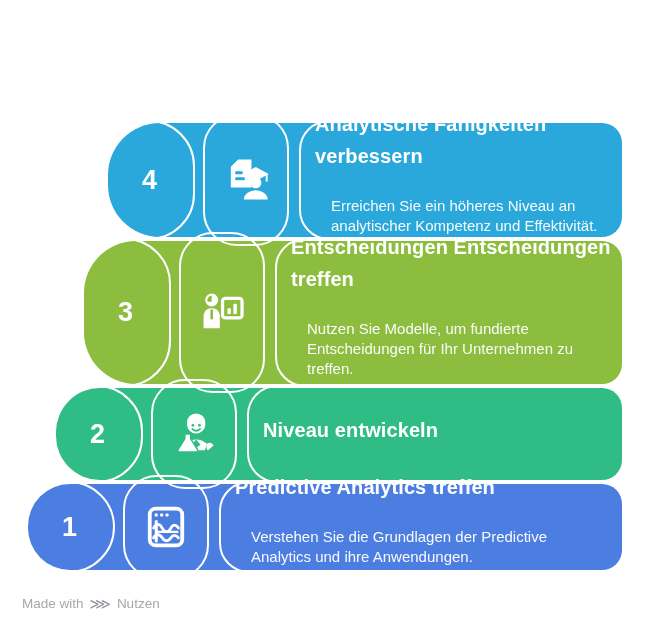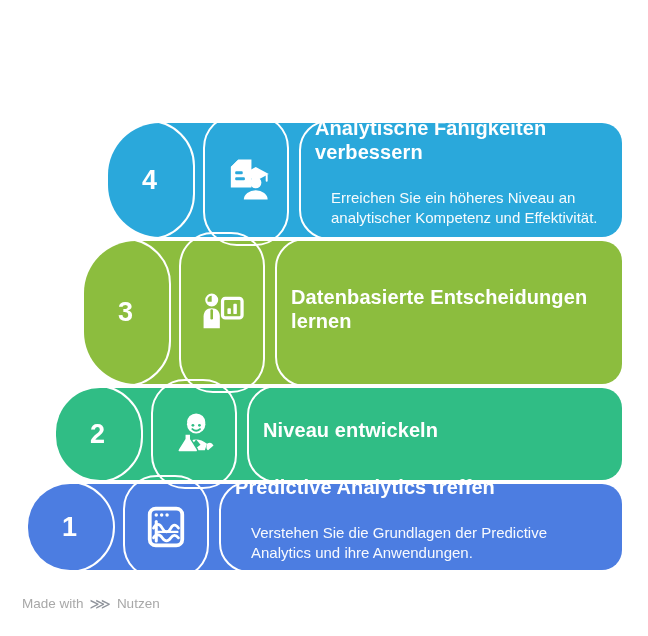--- a/index.html
+++ b/index.html
@@ -32,21 +32,21 @@
   }
   .num{
     position:absolute;left:0;top:0;bottom:0;width:83px;
     display:flex;align-items:center;justify-content:center;
     color:#fff;font-size:27px;font-weight:bold;
   }
   .content{
     position:absolute;left:207px;right:8px;top:0;bottom:0;
     display:flex;flex-direction:column;justify-content:center;color:#fff;
   }
-  .title{font-size:20px;font-weight:bold;line-height:24px;margin:0 0 8px 0;letter-spacing:.1px;}
+  .title{font-size:20px;font-weight:bold;line-height:32px;margin:0 0 8px 0;letter-spacing:.1px;}
   .desc{font-size:15px;line-height:20px;opacity:.96;margin:16px;}
   .icon{width:52px;height:52px;display:block;}
   .footer{
     position:absolute;left:22px;top:596px;display:flex;align-items:flex-end;gap:6px;
     color:#a8a8a8;font-size:13.5px;
   }
   .napkin-logo{color:#8f939b;font-size:15px;line-height:1;}
 </style>
 </head>
 <body>
@@ -85,21 +85,22 @@
         <path d="M8 13.5 A6.5 6.5 0 0 1 14.5 7 L14.5 13.5 Z" fill="var(--c)"></path>
         <circle cx="14.5" cy="12" r="5" fill="none" stroke="#fff" stroke-width="2"></circle>
         <path d="M14.5 19.5 c-4.8 0 -7.5 3.2 -7.5 7.5 V38 h15 V27 c0 -4.3 -2.7 -7.5 -7.5 -7.5 Z" fill="#fff"></path>
         <rect x="13.3" y="20.5" width="2.4" height="9.5" rx="1.1" fill="var(--c)"></rect>
         <rect x="24.5" y="10.5" width="18" height="18" rx="2.5" fill="none" stroke="#fff" stroke-width="3"></rect>
         <rect x="29" y="19.5" width="3.2" height="5.5" rx="0.8" fill="#fff"></rect>
         <rect x="34.5" y="15.5" width="3.2" height="9.5" rx="0.8" fill="#fff"></rect>
       </svg>
     </div>
     <div class="content">
-      <p class="title">Datenbasierte Entscheidungen lernen</p>
+      <p class="title">Entscheidungen Entscheidungen treffen</p>
+      <p class="desc">Nutzen Sie Modelle, um fundierte Entscheidungen für Ihr Unternehmen zu treffen.</p>
     </div>
   </div>
 
   <div class="row row-2" style="--c: #30BD85;">
     <div class="numline"></div>
     <div class="textline"></div>
     <div class="num">2</div>
     <div class="capsule">
       <svg class="icon" viewBox="0 0 48 48">
         <circle cx="26" cy="15" r="8.5" fill="#fff"></circle>

